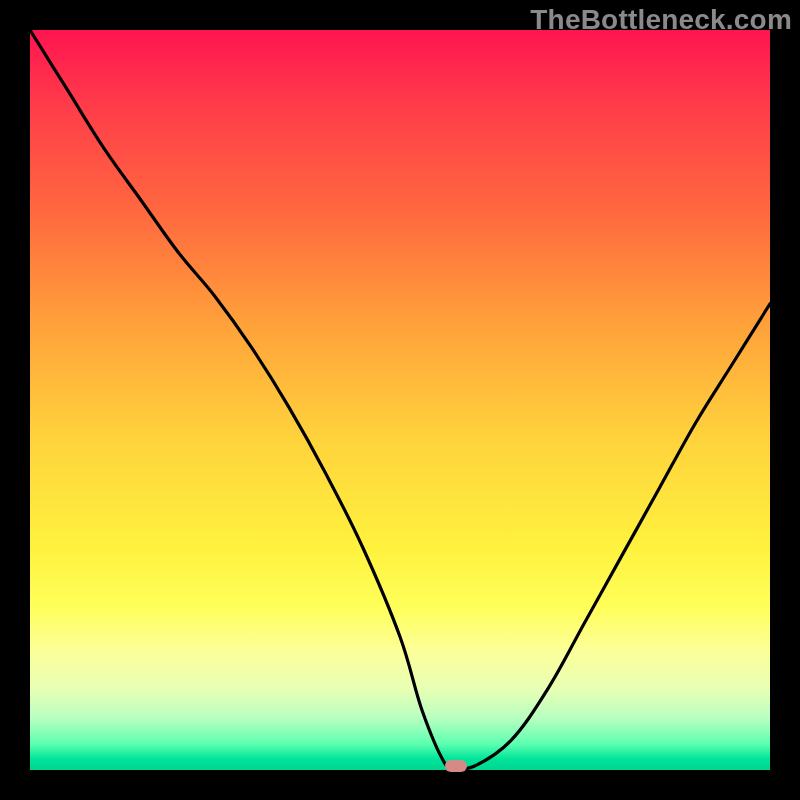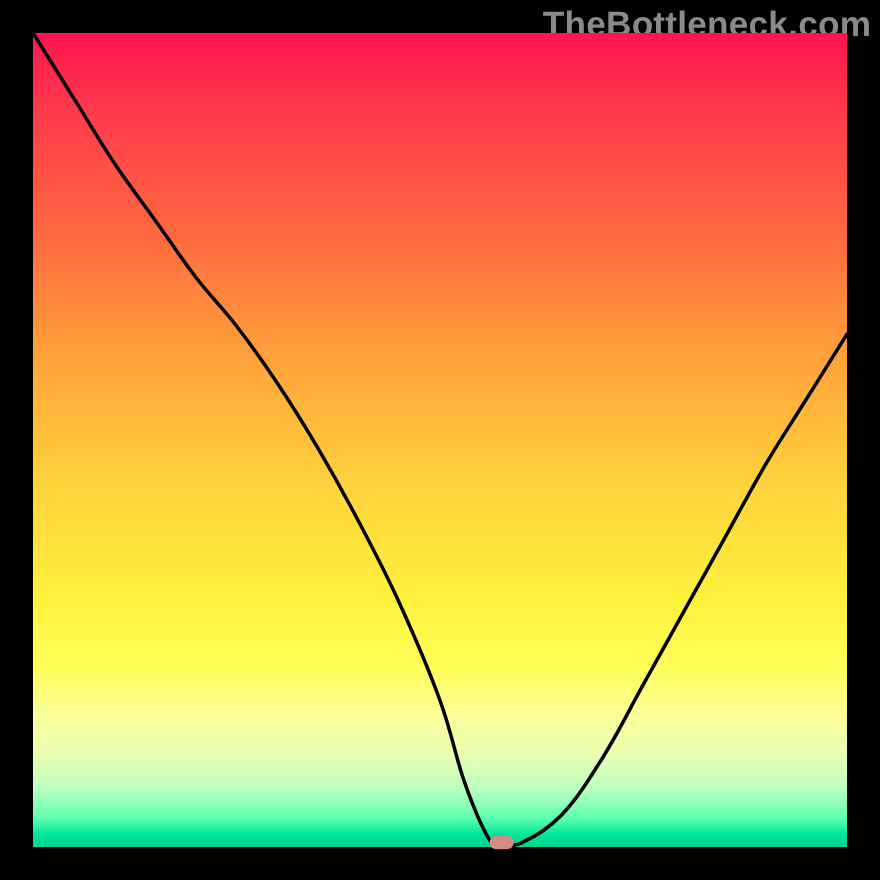--- a/index.html
+++ b/index.html
@@ -46,21 +46,21 @@
     border-radius: 6px;
     background: #d58a86;
     transform: translate(-50%, -50%);
     pointer-events: none;
   }
   .watermark {
     position: absolute;
     top: 4px;
     right: 8px;
     font-family: Arial, Helvetica, sans-serif;
-    font-size: 32px;
+    font-size: 28px;
     font-weight: 600;
     color: #8a8a8a;
     letter-spacing: 0.2px;
     user-select: none;
   }
 </style>
 </head>
 <body>
 <div class="frame">
   <div class="watermark">TheBottleneck.com</div>

